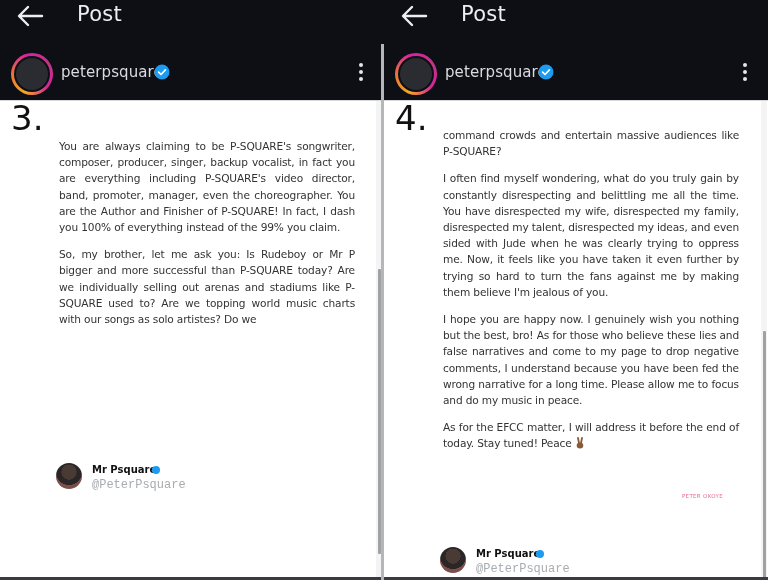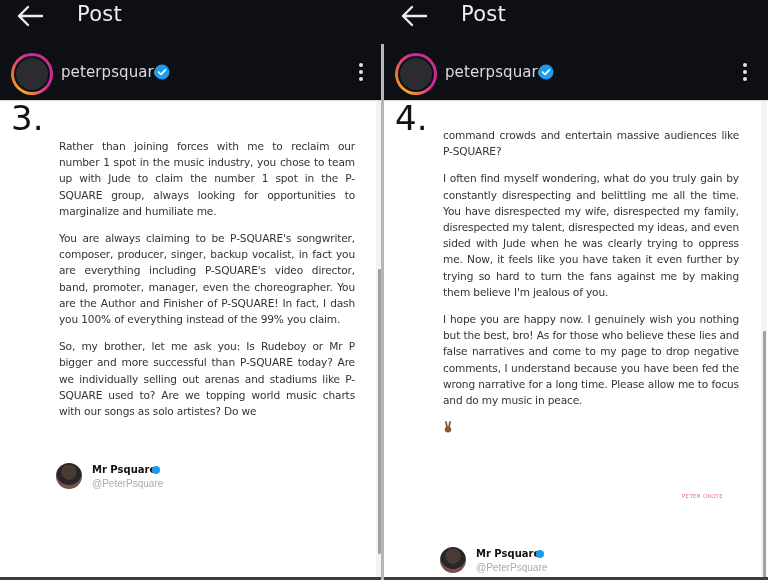--- a/index.html
+++ b/index.html
@@ -32,21 +32,21 @@
   .body-text p { margin-bottom: 11px; }
 
   .scroll-track { position: absolute; top: 0; width: 6px; height: 480px; background: #f4f4f4; }
   .scroll-thumb { position: absolute; width: 3px; background: #9fa1a4; border-radius: 1px; }
 
   .tweet-card { position: absolute; left: 56px; height: 40px; width: 200px; }
   .tweet-avatar { position: absolute; left: 0; top: 0; width: 26px; height: 26px; border-radius: 50%;
     background: radial-gradient(circle at 50% 35%, #4a3a34 0 35%, #2a2628 36% 60%, #7a4f4a 61%); }
   .tweet-name { position: absolute; left: 36px; top: 1px; font-size: 10px; font-weight: bold; color: #111; font-family: "DejaVu Sans", sans-serif; }
   .tweet-verified { position: absolute; top: 3px; width: 8px; height: 8px; border-radius: 50%; background: #1d9bf0; }
-  .tweet-handle { position: absolute; left: 36px; top: 15px; font-size: 10px; color: #a9acb0; font-family: Liberation Sans, sans-serif; }
+  .tweet-handle { position: absolute; left: 36px; top: 15px; font-size: 12px; color: #a9acb0; font-family: Liberation Mono, monospace; }
 
   .signature { position: absolute; right: 45px; font-size: 5.5px; color: #e36b8d; letter-spacing: 0.3px; font-family: "DejaVu Sans", sans-serif; }
   .peace-emoji { display: inline-block; width: 10px; height: 12px; vertical-align: -2px; }
 
   .bottom-edge { position: absolute; left: 0; bottom: 0; width: 100%; height: 3px; background: #3a3b40; }
 </style>
 </head>
 <body>
 
 <div class="panel left">
@@ -71,21 +71,20 @@
     <div class="more-icon">
         <span></span>
         <span></span>
         <span></span>
       </div>
   </div>
 
   <div class="sheet">
     <div class="page-num">3.</div>
     <div class="body-text" style="top:37px">
-      <p>Rather than joining forces with me to reclaim our number 1 spot in the music industry, you chose to team up with Jude to claim the number 1 spot in the P-SQUARE group, always looking for opportunities to marginalize and humiliate me.</p>
       <p>You are always claiming to be P-SQUARE's songwriter, composer, producer, singer, backup vocalist, in fact you are everything including P-SQUARE's video director, band, promoter, manager, even the choreographer. You are the Author and Finisher of P-SQUARE! In fact, I dash you 100% of everything instead of the 99% you claim.</p>
       <p>So, my brother, let me ask you: Is Rudeboy or Mr P bigger and more successful than P-SQUARE today? Are we individually selling out arenas and stadiums like P-SQUARE used to? Are we topping world music charts with our songs as solo artistes? Do we</p>
     </div>
     <div class="tweet-card" style="top:362px">
       <div class="tweet-avatar"></div>
       <span class="tweet-name">Mr Psquare</span>
       <span class="tweet-verified" style="left:96px"></span>
       <span class="tweet-handle">@PeterPsquare</span>
     </div>
     <div class="scroll-track" style="left:376px">
@@ -122,21 +121,21 @@
         <span></span>
       </div>
   </div>
 
   <div class="sheet">
     <div class="page-num">4.</div>
     <div class="body-text" style="top:26px">
       <p>command crowds and entertain massive audiences like P-SQUARE?</p>
       <p>I often find myself wondering, what do you truly gain by constantly disrespecting and belittling me all the time. You have disrespected my wife, disrespected my family, disrespected my talent, disrespected my ideas, and even sided with Jude when he was clearly trying to oppress me. Now, it feels like you have taken it even further by trying so hard to turn the fans against me by making them believe I'm jealous of you.</p>
       <p>I hope you are happy now. I genuinely wish you nothing but the best, bro! As for those who believe these lies and false narratives and come to my page to drop negative comments, I understand because you have been fed the wrong narrative for a long time. Please allow me to focus and do my music in peace.</p>
-      <p> <svg class="peace-emoji" viewBox="0 0 10 12">
+      <p><span>As for the EFCC matter, I will address it before the end of today. Stay tuned! Peace</span> <svg class="peace-emoji" viewBox="0 0 10 12">
             <path d="M3 1 L4 6 M7 1 L6 6" stroke="#8a5a35" stroke-width="1.8" stroke-linecap="round"></path>
             <ellipse cx="5" cy="8.5" rx="3.3" ry="3" fill="#8a5a35"></ellipse>
           </svg></p>
     </div>
     <div class="signature" style="top:392px">PETER OKOYE</div>
     <div class="tweet-card" style="top:446px">
       <div class="tweet-avatar"></div>
       <span class="tweet-name">Mr Psquare</span>
       <span class="tweet-verified" style="left:96px"></span>
       <span class="tweet-handle">@PeterPsquare</span>

